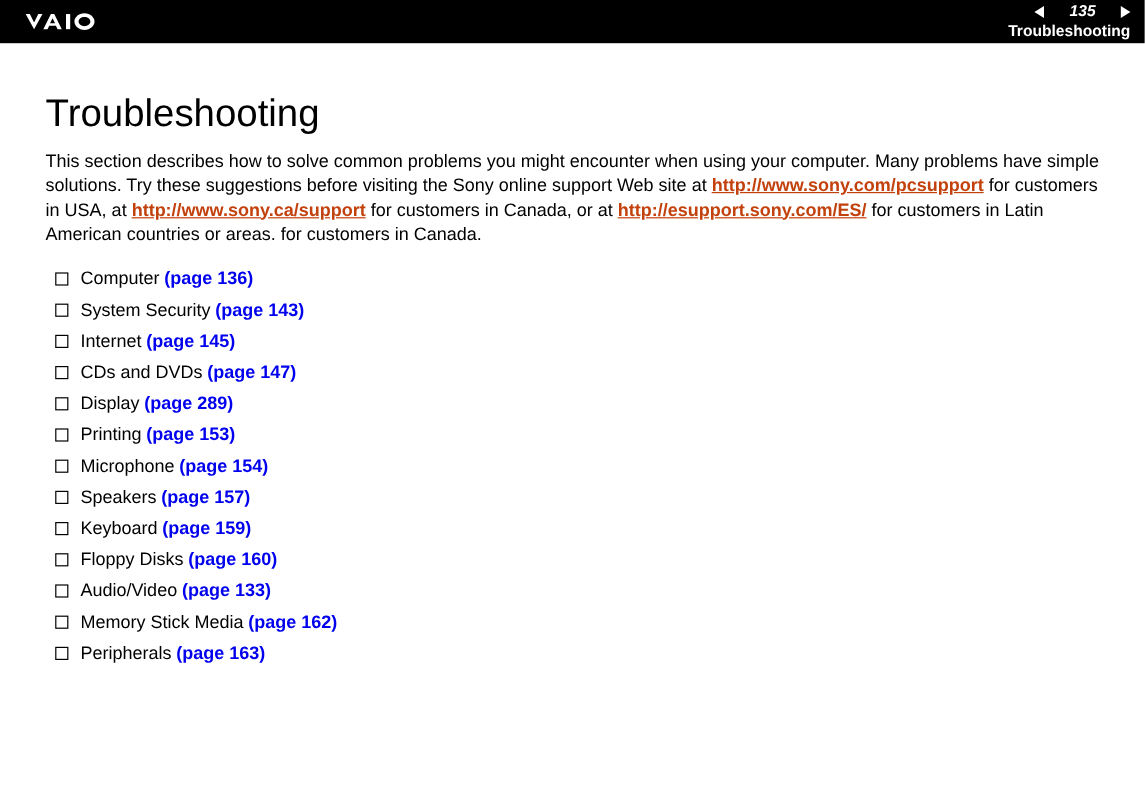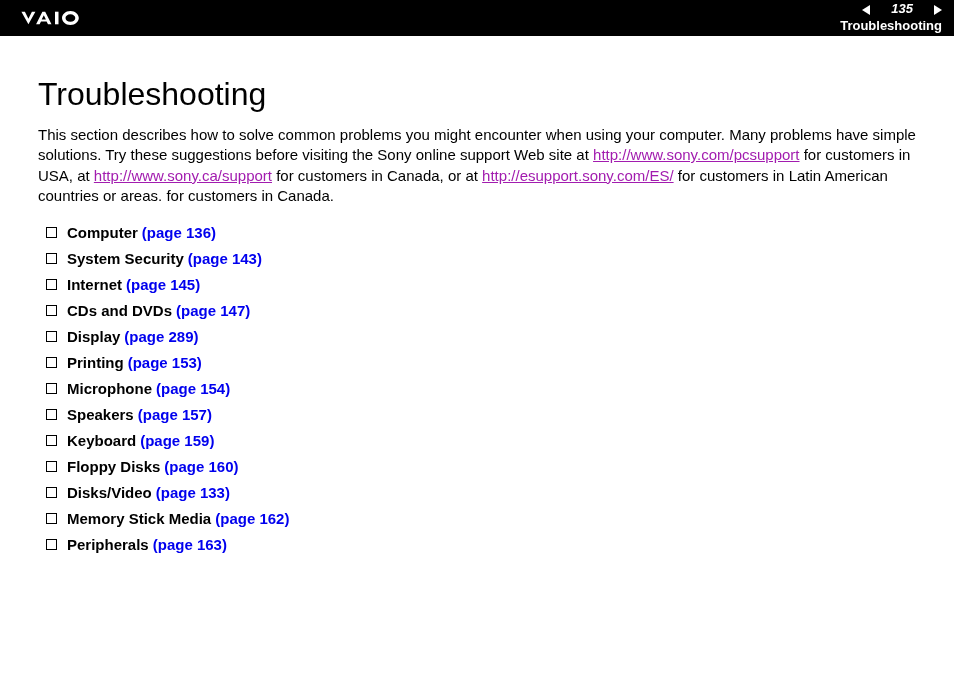--- a/index.html
+++ b/index.html
@@ -69,43 +69,44 @@
       font-size: 32px;
       font-weight: normal;
       margin-bottom: 12px;
     }
     .intro {
       font-size: 15px;
       line-height: 1.35;
       margin-bottom: 18px;
     }
     .intro a {
-      color: #a21caf;
+      color: #c2410c;
       text-decoration: underline;
+      font-weight: bold;
     }
     .toc {
       list-style: none;
       padding-left: 8px;
     }
     .toc li {
       display: flex;
       align-items: flex-start;
       margin-bottom: 9px;
       font-size: 15px;
     }
     .bullet-box {
       width: 11px;
       height: 11px;
       border: 1.5px solid #000;
       margin-right: 10px;
       margin-top: 3px;
       flex-shrink: 0;
     }
     .item-label {
-      font-weight: bold;
+      font-weight: normal;
     }
     .page-link {
       color: #0000ee;
       font-weight: bold;
       margin-left: 4px;
     }
   </style>
 </head>
 <body>
 
@@ -169,21 +170,21 @@
     <li>
         <span class="bullet-box"></span>
         <span><span class="item-label">Keyboard</span><span class="page-link">(page 159)</span></span>
       </li>
     <li>
         <span class="bullet-box"></span>
         <span><span class="item-label">Floppy Disks</span><span class="page-link">(page 160)</span></span>
       </li>
     <li>
         <span class="bullet-box"></span>
-        <span><span class="item-label">Disks/Video</span><span class="page-link">(page 133)</span></span>
+        <span><span class="item-label">Audio/Video</span><span class="page-link">(page 133)</span></span>
       </li>
     <li>
         <span class="bullet-box"></span>
         <span><span class="item-label">Memory Stick Media</span><span class="page-link">(page 162)</span></span>
       </li>
     <li>
         <span class="bullet-box"></span>
         <span><span class="item-label">Peripherals</span><span class="page-link">(page 163)</span></span>
       </li>
   </ul>

